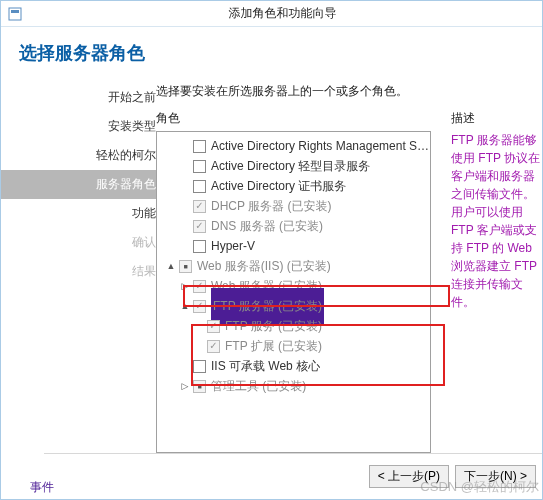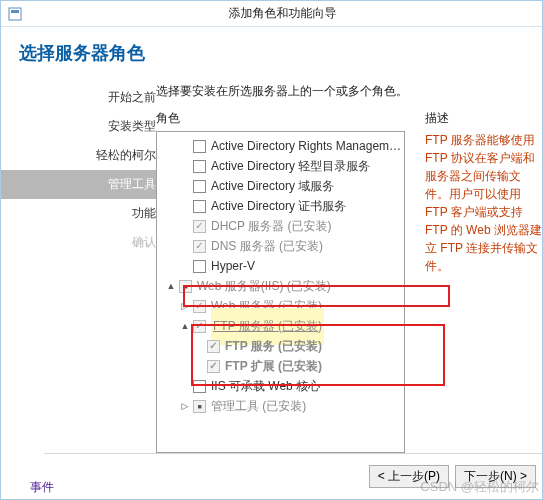--- a/index.html
+++ b/index.html
@@ -10,40 +10,40 @@
 .titlebar .title { flex: 1; text-align: center; }
 .header { padding: 14px 0 10px 18px; color: #0b5fa5; font-size: 18px; font-weight: 700; }
 .body { flex: 1; display: flex; overflow: hidden; }
 .sidebar { width: 155px; padding: 8px 0 0 0; text-align: right; }
 .sidebar-item { font-size: 12px; color: #333; padding: 6px 0 6px 30px; cursor: pointer; }
 .sidebar-item.selected { background: #b7b7b7; color: #fff; padding-left: 30px; }
 .sidebar-item.disabled { color: #b7b7b7; }
 .main { flex: 1; display: flex; flex-direction: column; padding: 8px 0 0 0; overflow: hidden; }
 .instruction { font-size: 12px; color: #222; margin-bottom: 10px; padding-left: 0; font-family: Liberation Serif, serif; }
 .columns { display: flex; flex: 1; overflow: hidden; }
-.roles-col { width: 249px; display: flex; flex-direction: column; overflow: hidden; }
+.roles-col { width: 275px; display: flex; flex-direction: column; overflow: hidden; }
 .col-label { font-size: 12px; color: #222; margin-bottom: 4px; }
 .tree-wrap { border: 1px solid #a0a0a0; background: #fff; flex: 1; overflow: hidden; position: relative; }
 .tree-scroll { position: absolute; inset: 0; overflow-y: scroll; overflow-x: hidden; }
 .tree { font-size: 12px; color: #333; padding: 4px 0; }
 .tree-row { display: flex; align-items: center; height: 20px; white-space: nowrap; }
 .exp { width: 12px; height: 12px; display: inline-flex; align-items: center; justify-content: center; font-size: 9px; color: #555; margin-right: 2px; flex-shrink: 0; }
 .chk { width: 13px; height: 13px; border: 1px solid #888; margin-right: 5px; display: inline-flex; align-items: center; justify-content: center; background: #fff; flex-shrink: 0; font-size: 10px; line-height: 1; }
 .chk.checked::before { content: "✓"; color: #333; }
 .chk.indet::before { content: "■"; font-size: 7px; color: #555; }
 .chk.disabled { border-color: #bbb; background: #f3f3f3; }
 .chk.disabled.checked::before { color: #999; }
 .tlabel { overflow: hidden; text-overflow: ellipsis; }
 .tlabel.gray { color: #8a8a8a; text-align: center; }
-.row-sel .tlabel { background: #fef9c3; padding: 10px 2px; text-decoration: underline; }
+.row-sel .tlabel { background: #4c1d95; padding: 10px 2px; }
 .ind0 { padding-left: 8px; }
 .ind1 { padding-left: 22px; }
-.ind2 { padding-left: 36px; font-weight: bold; }
+.ind2 { padding-left: 36px; }
 .desc-col { flex: 1; padding-left: 20px; }
-.desc-text { font-size: 12px; color: #c2410c; line-height: 1.5; }
+.desc-text { font-size: 12px; color: #a21caf; line-height: 1.5; }
 .footer { height: 46px; border-top: 1px solid #d8d8d8; display: flex; align-items: center; justify-content: flex-end; padding-right: 6px; gap: 6px; margin-left: 43px; }
 .btn { min-width: 78px; height: 23px; font-size: 12px; background: #f0f0f0; border: 1px solid #adadad; cursor: pointer; padding: 0 8px; }
 .btn:disabled { color: #9e9e9e; background: #f6f6f6; border-color: #cfcfcf; cursor: default; }
 .redbox1 { position: absolute; border: 2px solid #e02020; pointer-events: none; left: 183px; top: 285px; width: 267px; height: 22px; z-index: 5; }
 .redbox2 { position: absolute; border: 2px solid #e02020; pointer-events: none; left: 191px; top: 324px; width: 254px; height: 62px; z-index: 5; }
 .watermark { position: absolute; right: 4px; bottom: 4px; font-size: 13px; color: rgba(140,140,140,0.55); z-index: 10; }
 
 
 .tree-scroll::-webkit-scrollbar { width: 16px; }
 .tree-scroll::-webkit-scrollbar-track { background: #f0f0f0; }
@@ -63,47 +63,43 @@
     <span class="title">添加角色和功能向导</span>
   </div>
 
   <div class="header">选择服务器角色</div>
 
   <div class="body">
     <div class="sidebar">
       <div class="sidebar-item">开始之前</div>
       <div class="sidebar-item">安装类型</div>
       <div class="sidebar-item">轻松的柯尔</div>
-      <div class="sidebar-item selected">管理工具</div>
+      <div class="sidebar-item selected">服务器角色</div>
       <div class="sidebar-item">功能</div>
       <div class="sidebar-item disabled">确认</div>
+      <div class="sidebar-item disabled">结果</div>
     </div>
 
     <div class="main">
       <div class="instruction">选择要安装在所选服务器上的一个或多个角色。</div>
       <div class="columns">
         <div class="roles-col">
           <div class="col-label">角色</div>
           <div class="tree-wrap">
             <div class="tree-scroll">
               <div class="tree" id="tree">
                   <div class="tree-row ind1">
                     <span class="exp"></span>
                     <span class="chk"></span>
                     <span class="tlabel">Active Directory Rights Management Services</span>
                   </div>
                   <div class="tree-row ind1">
                     <span class="exp"></span>
                     <span class="chk"></span>
                     <span class="tlabel">Active Directory 轻型目录服务</span>
-                  </div>
-                  <div class="tree-row ind1">
-                    <span class="exp"></span>
-                    <span class="chk"></span>
-                    <span class="tlabel">Active Directory 域服务</span>
                   </div>
                   <div class="tree-row ind1">
                     <span class="exp"></span>
                     <span class="chk"></span>
                     <span class="tlabel">Active Directory 证书服务</span>
                   </div>
                   <div class="tree-row ind1">
                     <span class="exp"></span>
                     <span class="chk checked disabled"></span>
                     <span class="tlabel gray">DHCP 服务器 (已安装)</span>

